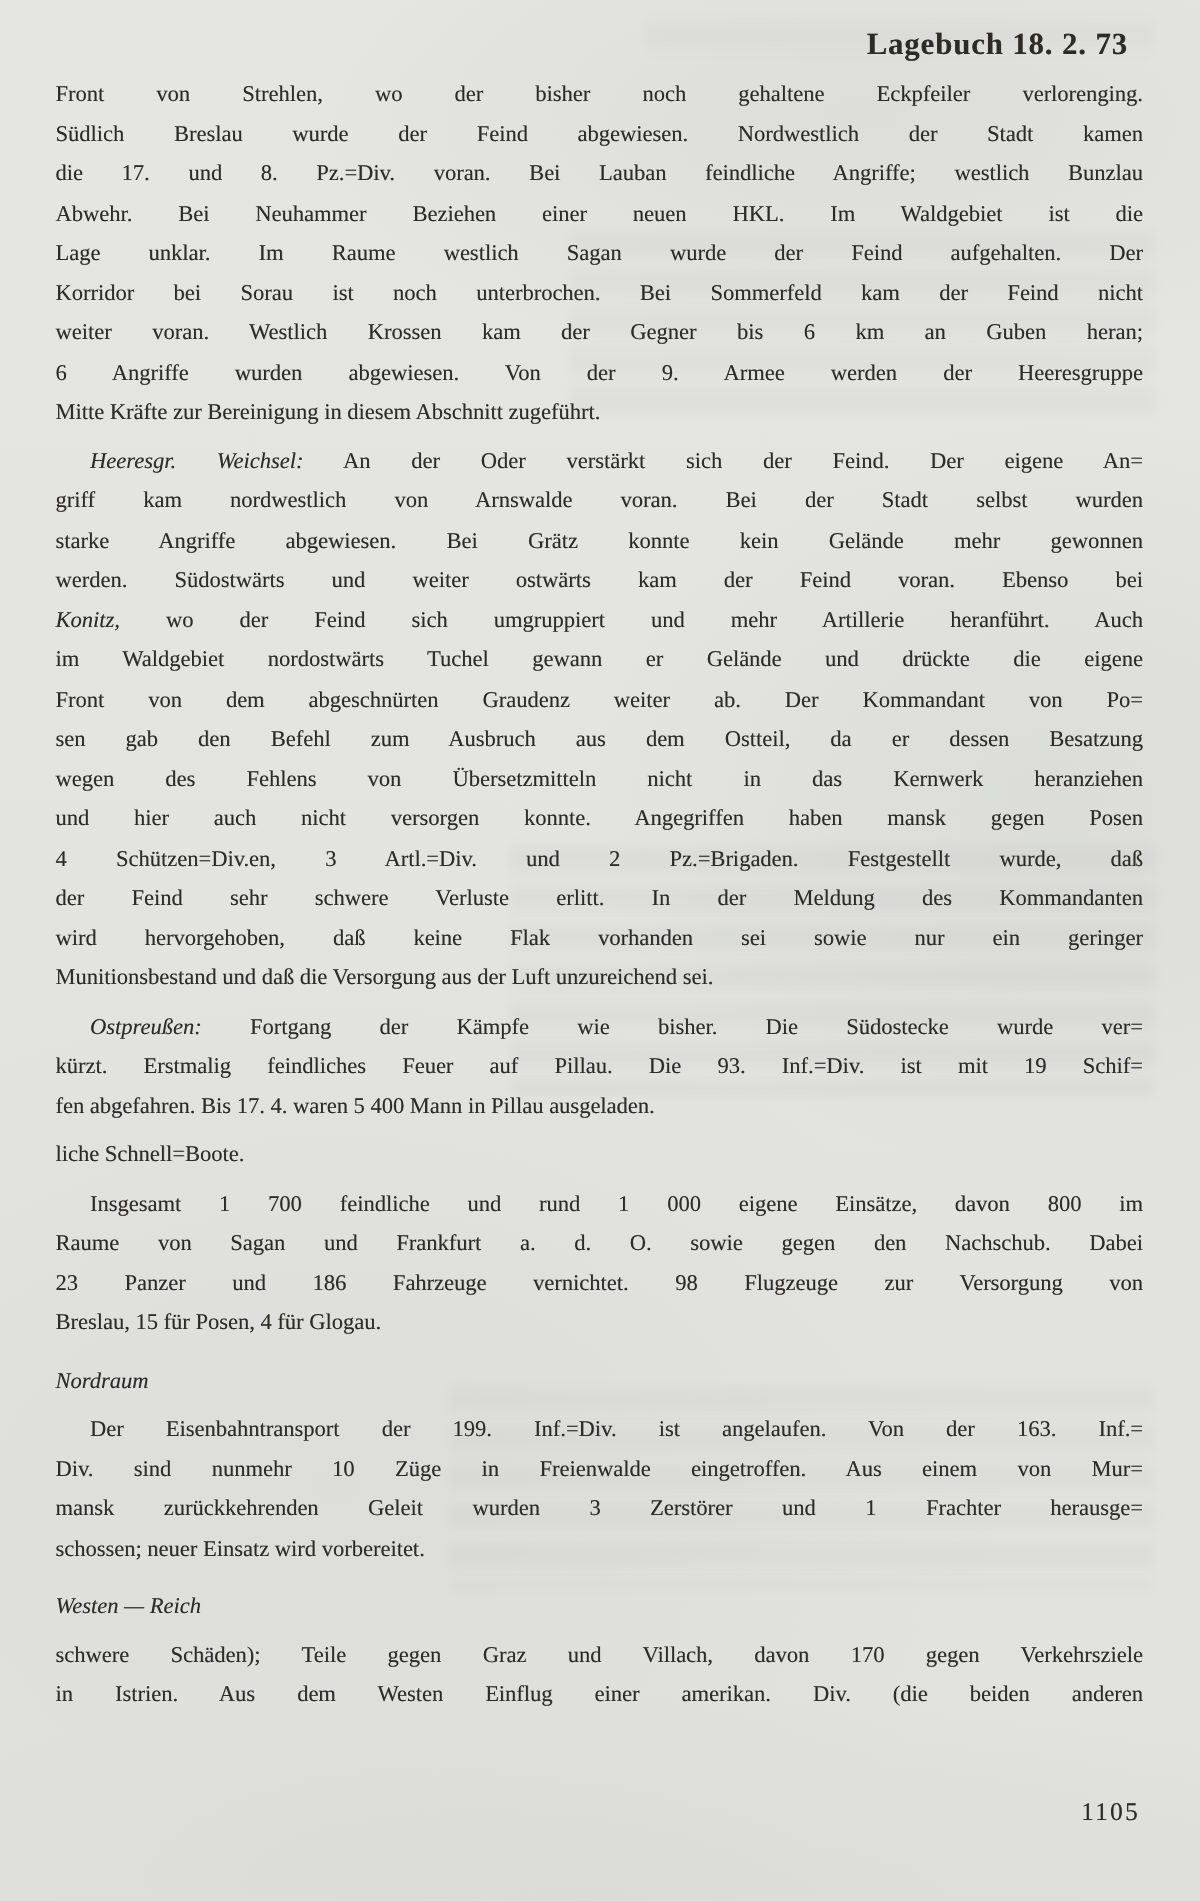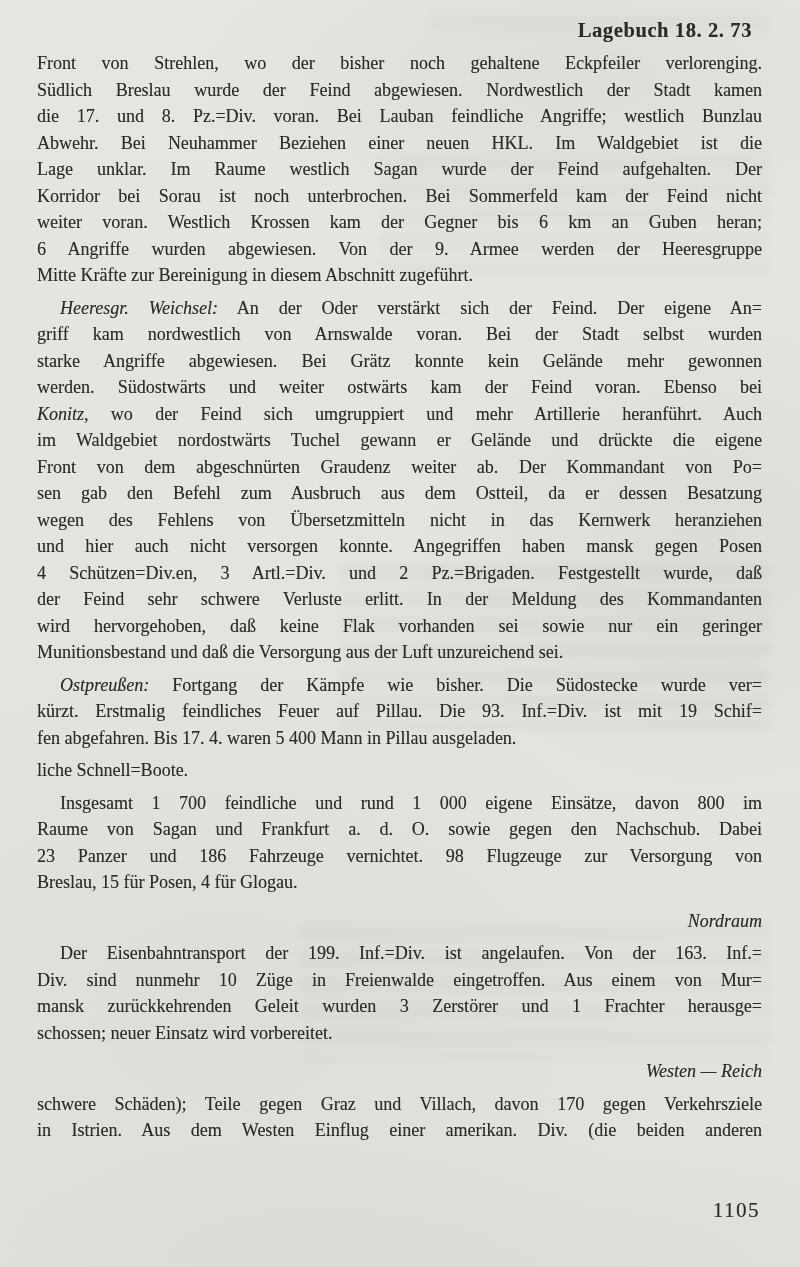--- a/index.html
+++ b/index.html
@@ -55,47 +55,47 @@
     font-size: 20.5px;
     font-weight: bold;
     letter-spacing: 0.6px;
     text-shadow: 0.2px 0.2px 0.4px rgba(44,43,37,0.45);
   }
   .content {
     position: absolute;
     top: 50px;
     left: 37px;
     width: 725px;
-    font-size: 18px;
+    font-size: 15px;
     text-shadow: 0.2px 0.2px 0.4px rgba(44,43,37,0.40);
   }
   .line {
     line-height: 26.5px;
     text-align: justify;
     text-align-last: justify;
     hyphens: none;
   }
   .line.last { text-align-last: auto; }
   .block.p { margin-top: 6px; }
   .block.p:first-child { margin-top: 0; }
   .block.indent .line.first { text-indent: 23px; }
   .block.h {
     margin-top: 12px;
     margin-bottom: 2px;
     font-style: italic;
   }
-  .block.h .line { text-align: right; text-align-last: auto; }
+  .block.h .line { text-align: left; text-align-last: auto; }
   .it { font-style: italic; }
   .page-number {
     position: absolute;
     top: 1198px;
     left: 38px;
     width: 722px;
     text-align: right;
-    font-size: 21px;
+    font-size: 17px;
     letter-spacing: 1.5px;
     text-shadow: 0.2px 0.2px 0.4px rgba(44,43,37,0.45);
   }
 </style>
 </head>
 <body style="background: rgb(226, 227, 223);">
 
 <div class="page" style="color: rgb(44, 43, 37);">
   <div class="smudge s1"></div>
   <div class="smudge s2"></div>

